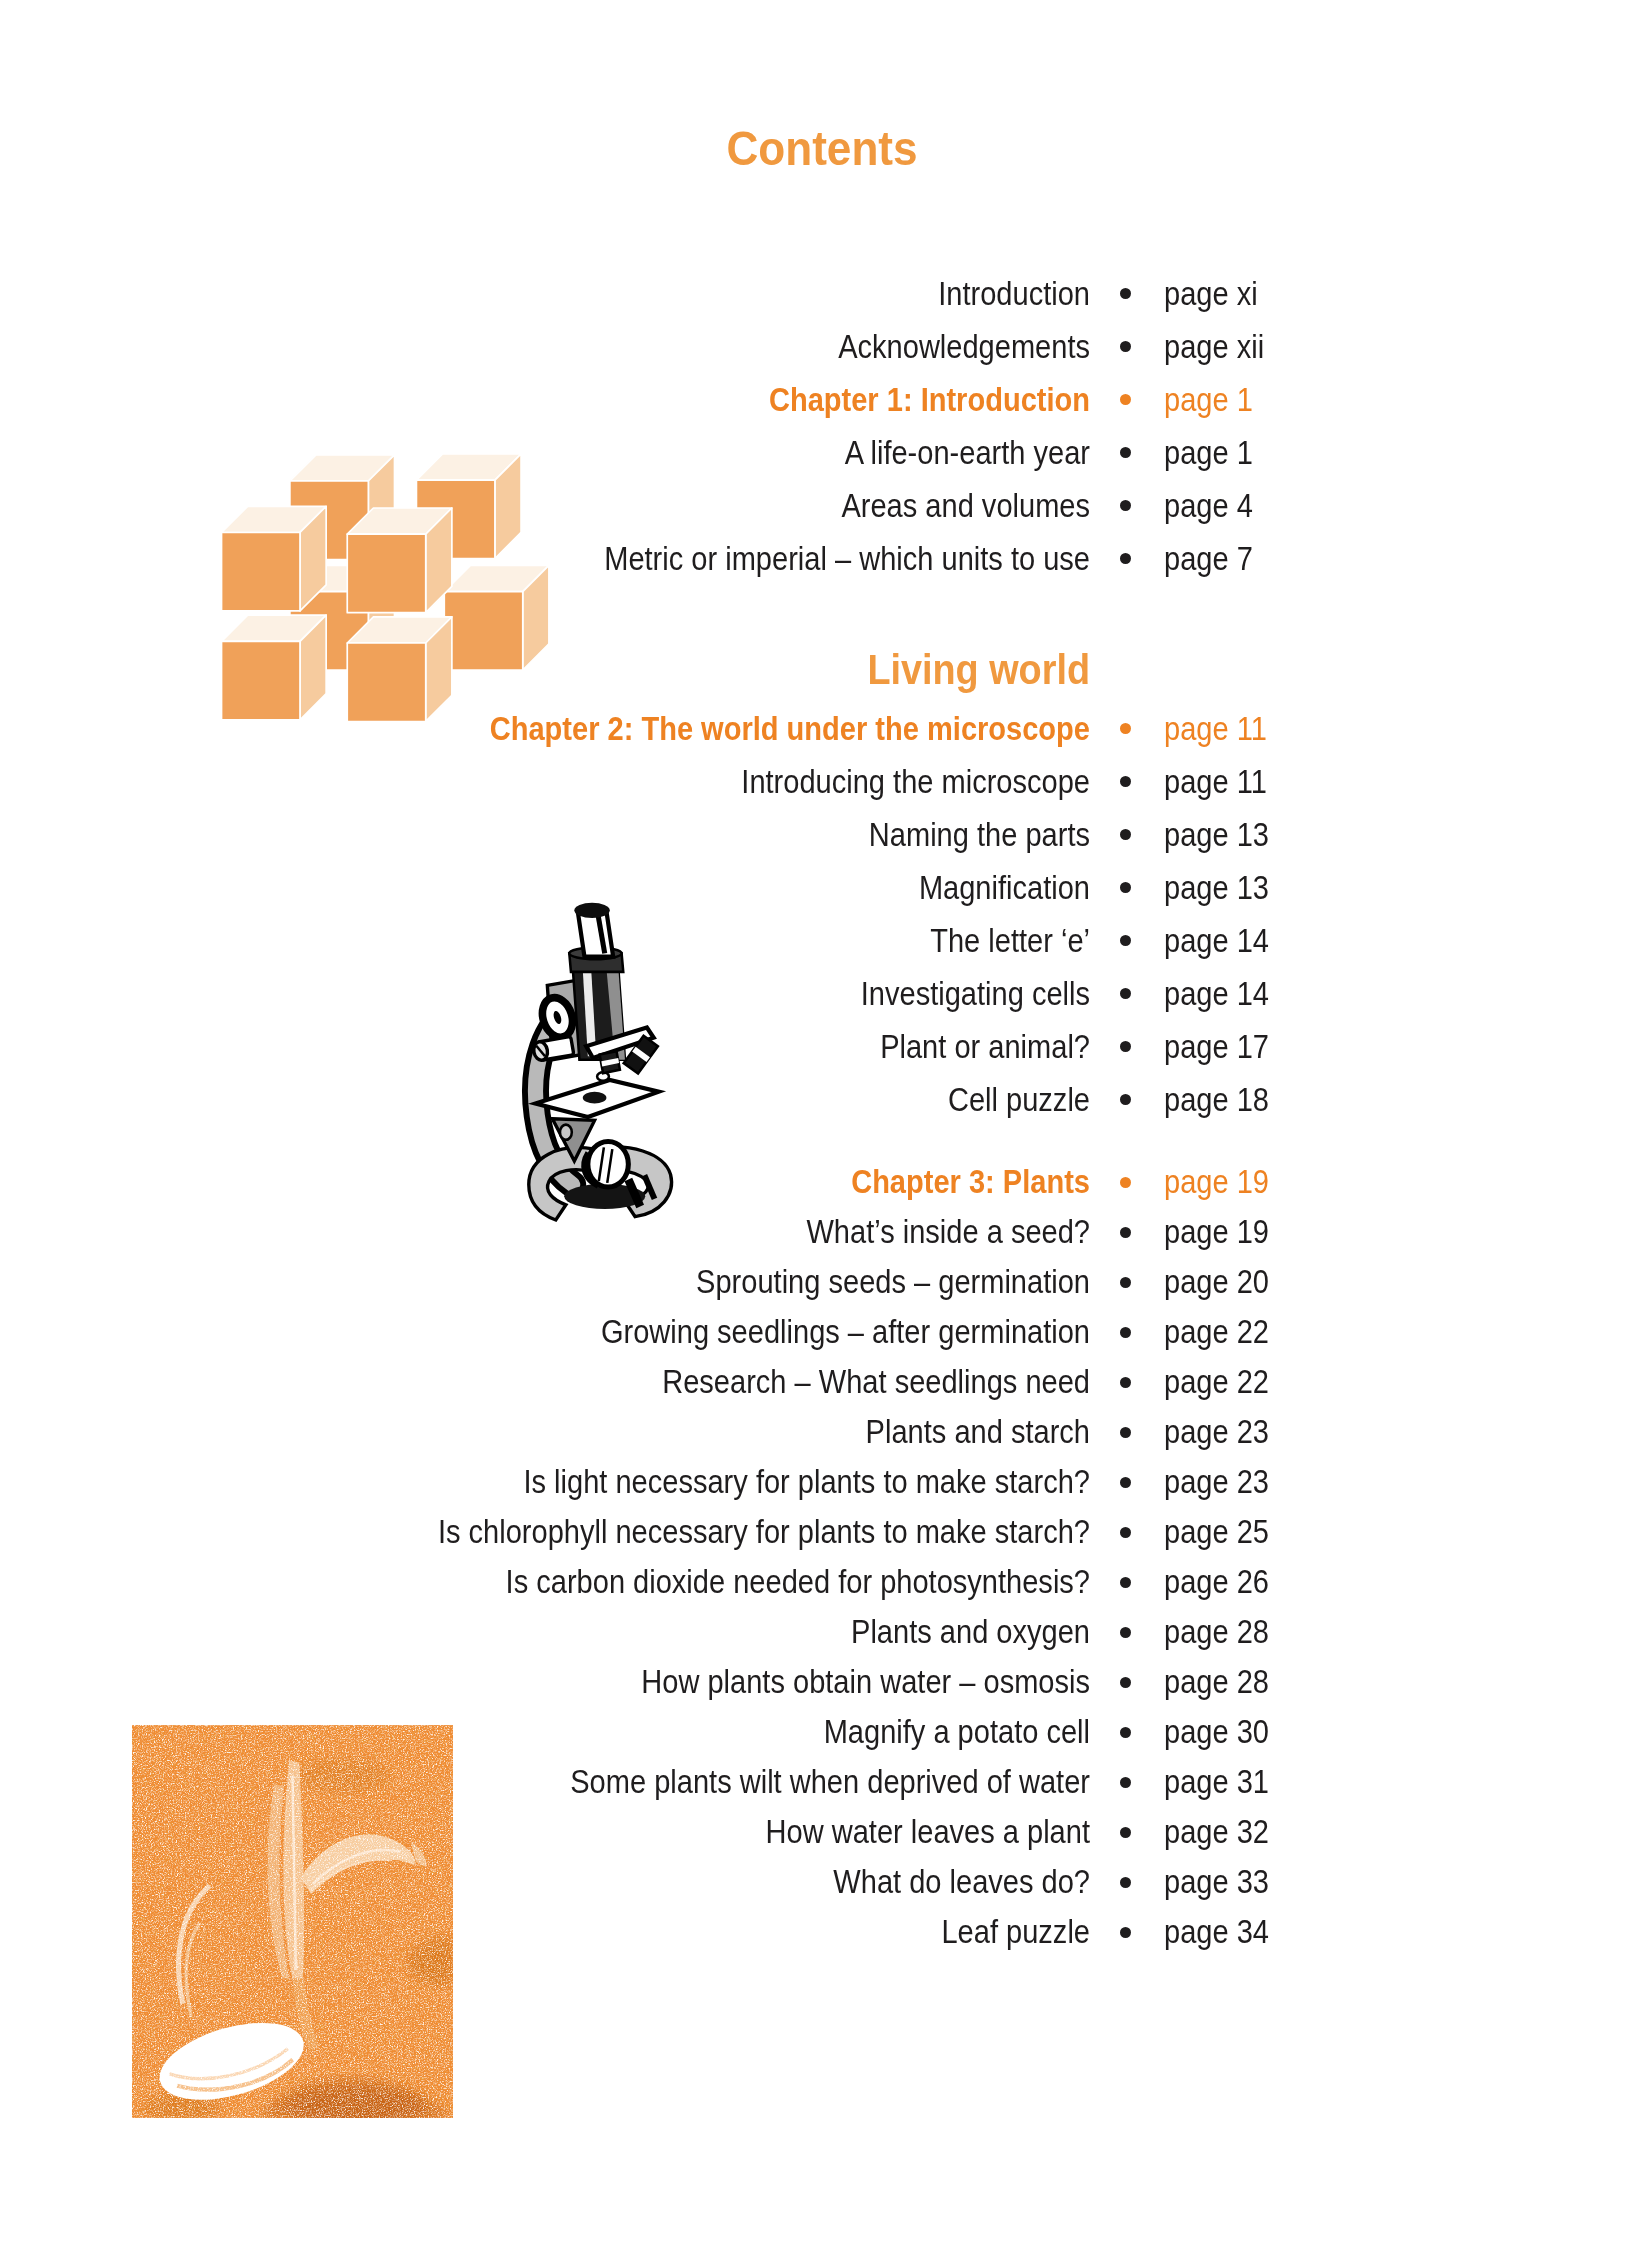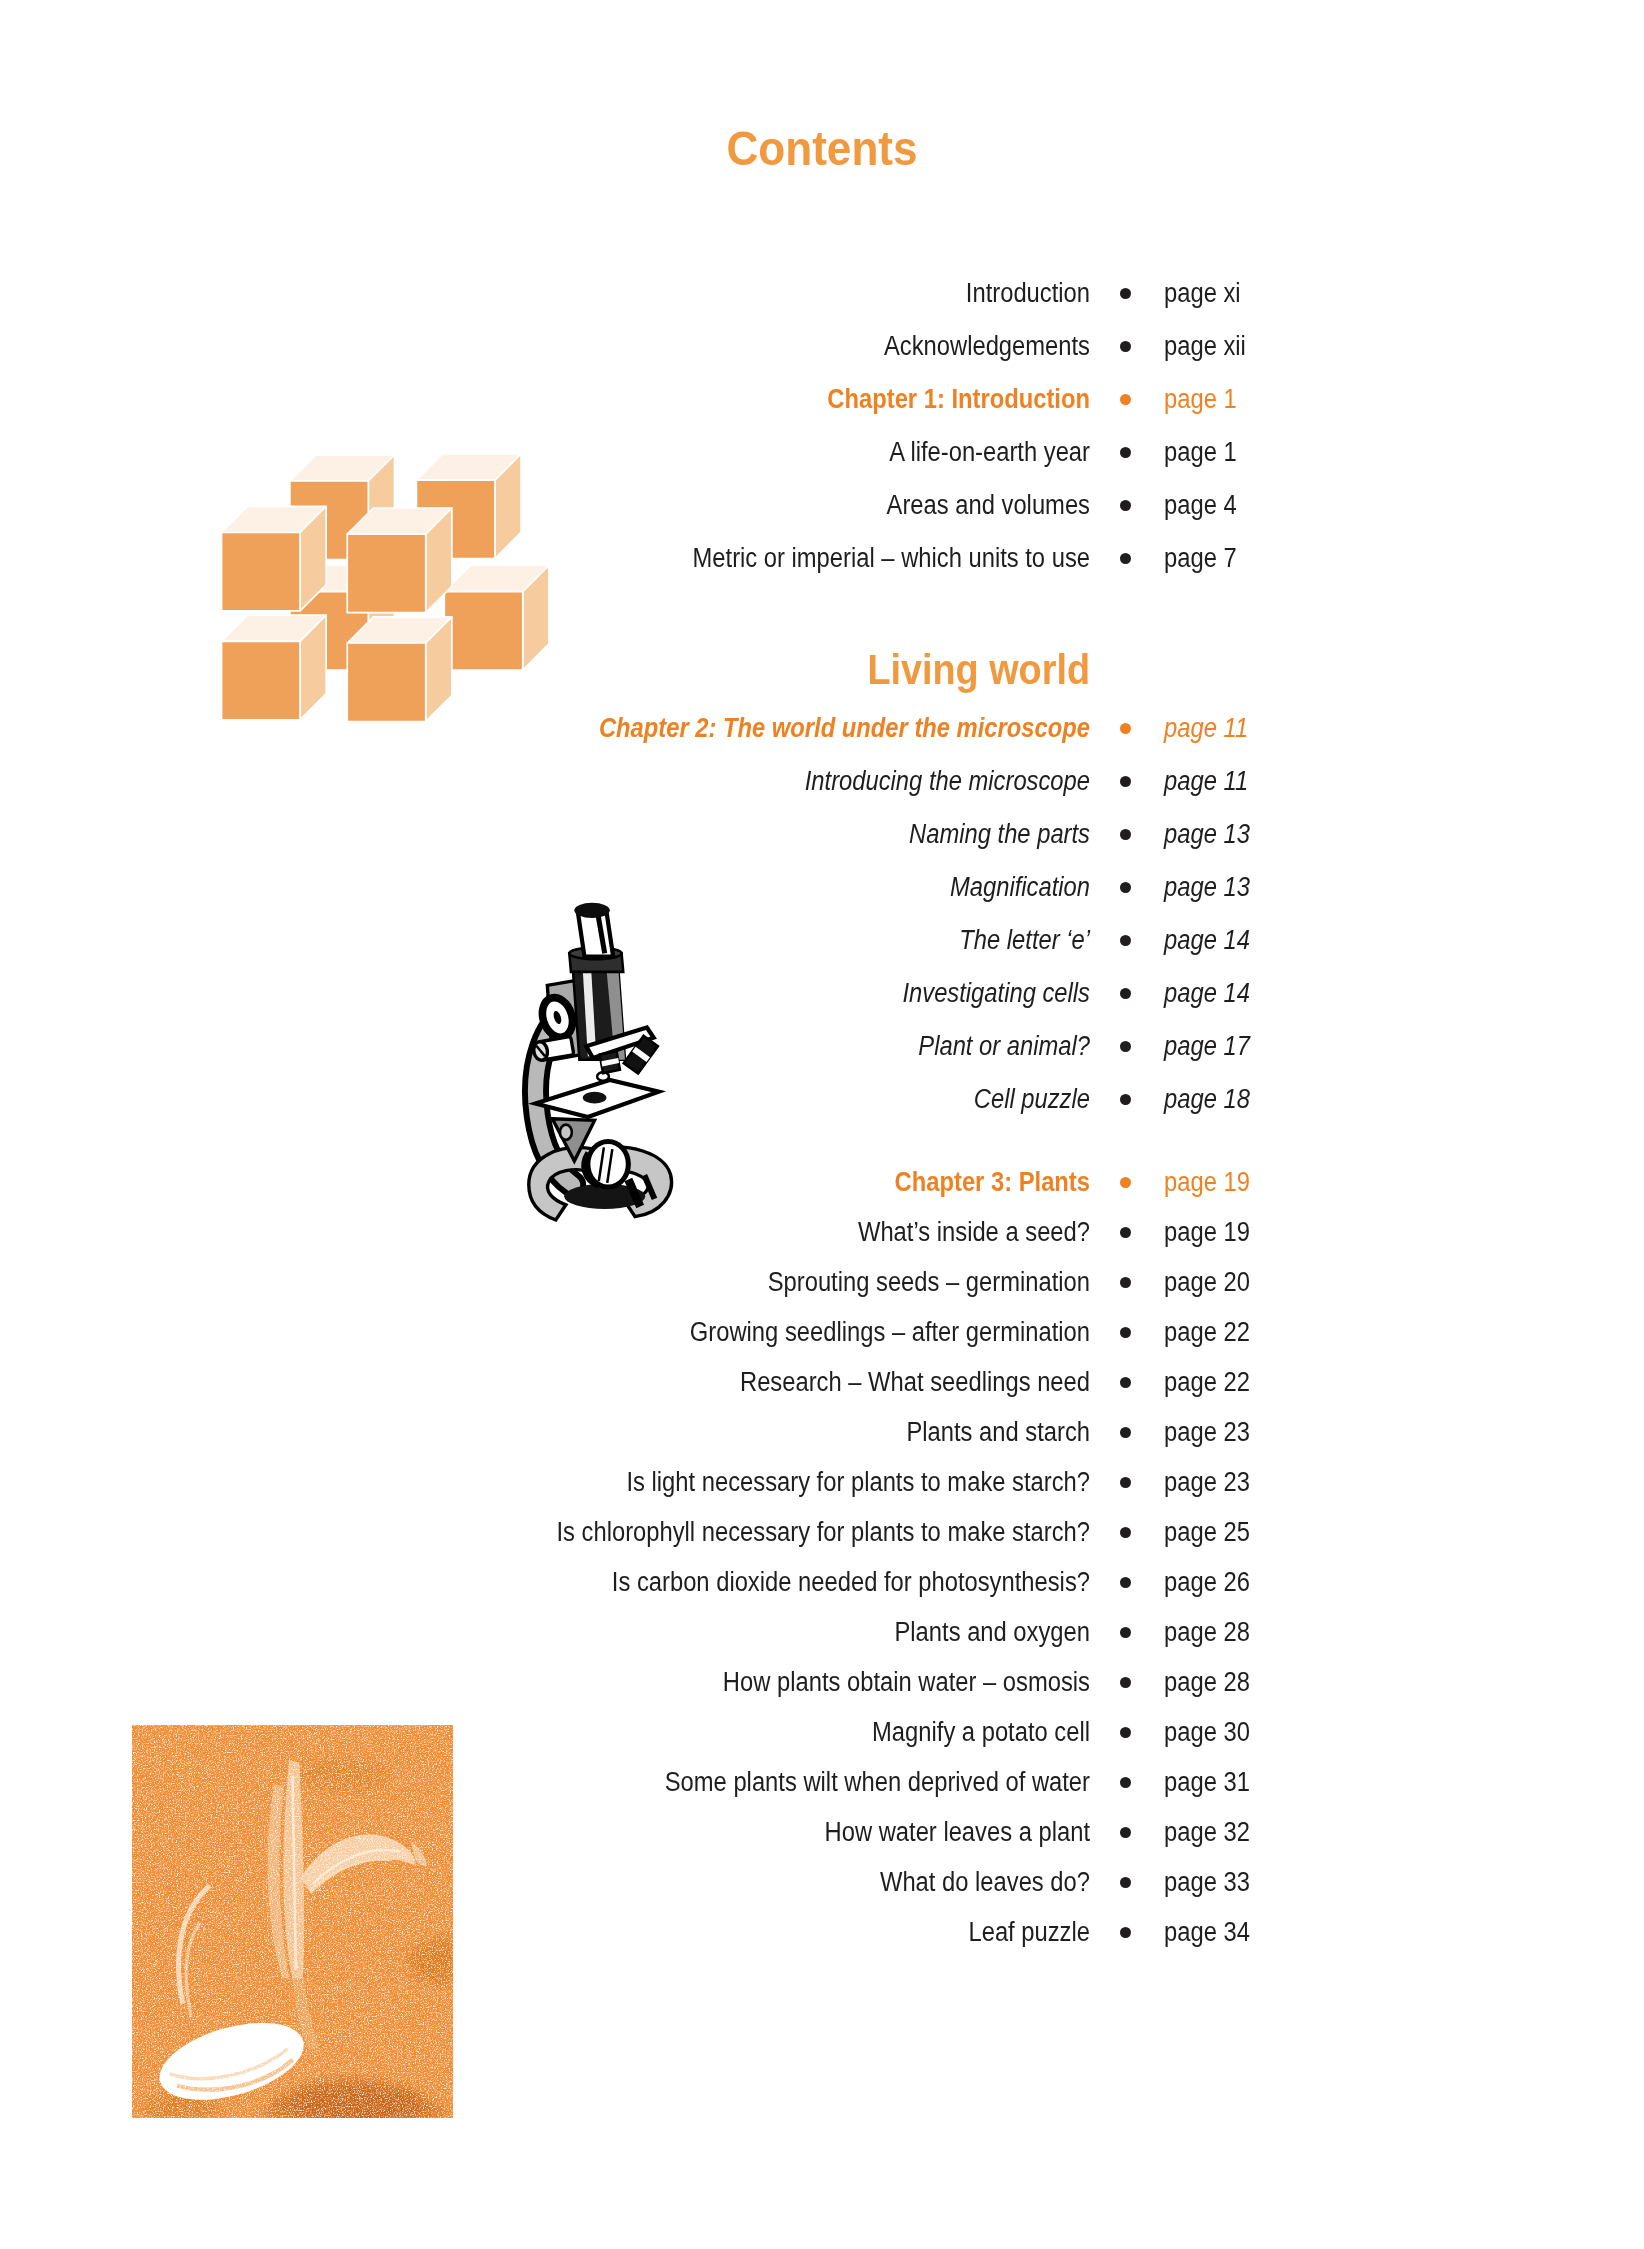--- a/index.html
+++ b/index.html
@@ -14,23 +14,23 @@
     overflow:hidden;
   }
   .contents-title{
     position:absolute;top:120px;left:0;width:100%;height:56px;line-height:56px;
     text-align:center;font-size:49px;font-weight:700;color:var(--title-orange);
     transform:scaleX(.9);transform-origin:50% 50%;
   }
   .toc{position:absolute;left:118px;top:267px;width:1220px;}
   .toc-row{
     display:grid;grid-template-columns:1fr 71px 177px;align-items:center;
-    height:53px;font-size:27px;
-  }
-  .sec-living .toc-row{height:53px;font-style:italic;}
+    height:53px;font-size:33px;
+  }
+  .sec-living .toc-row{height:53px;}
   .sec-ch3 .toc-row{height:50px;}
   .sec-ch1{}
   .sec-living{margin-top:49px;}
   .sec-ch3{margin-top:31px;}
   .label{
     grid-column:1;text-align:right;white-space:nowrap;
     transform:scaleX(.88);transform-origin:100% 50%;
   }
   .bullet-cell{grid-column:2;display:flex;justify-content:center;align-items:center;height:100%;}
   .bullet{width:11px;height:11px;border-radius:50%;background:var(--ink);}

